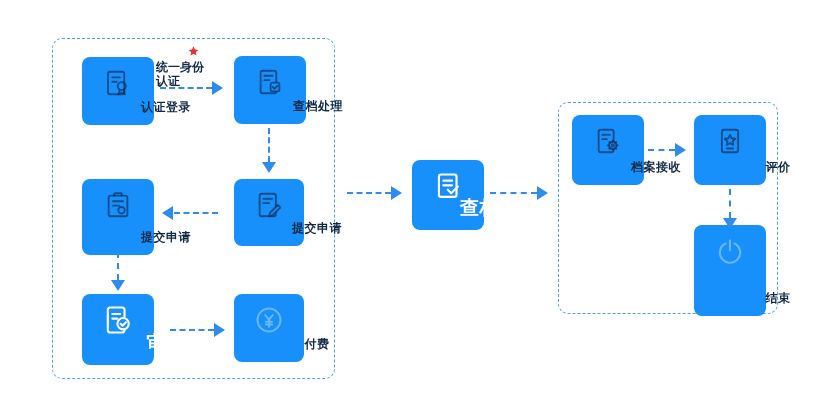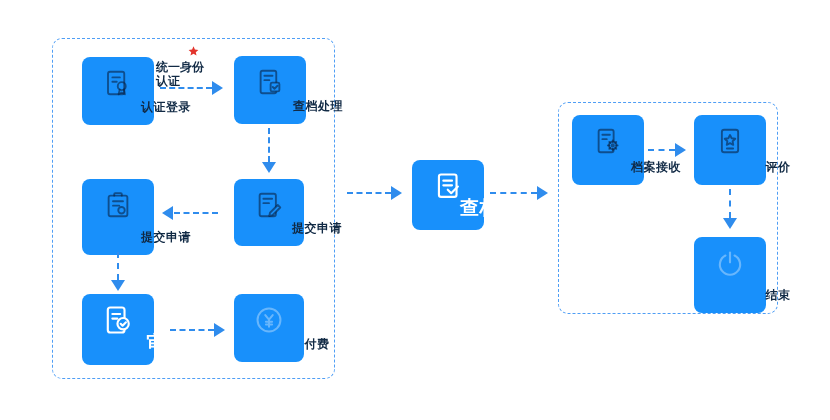--- a/index.html
+++ b/index.html
@@ -145,21 +145,21 @@
         <rect x="4.5" y="3" width="12" height="18" rx="1.6"></rect>
           <path d="M7.5 7h6M7.5 10.5h3.5"></path>
         <circle cx="15.8" cy="15.5" r="3" style="fill:var(--box-blue)"></circle>
           <circle cx="15.8" cy="15.5" r=".9"></circle>
         <path d="M15.8 11.6v1.2M15.8 18.2v1.2M11.9 15.5h1.2M18.5 15.5h1.2M13 12.7l.9.9M17.7 17.4l.9.9M18.6 12.7l-.9.9M13.9 17.4l-.9.9"></path>
       </svg>
       </span>
     <span class="node-label">档案接收</span>
   </div>
 
-  <div class="node light" style="left:694px;top:237px;width:72px;height:76px">
+  <div class="node light" style="left:694px;top:225px;width:72px;height:91px">
     <span class="node-icon">
       <svg viewBox="0 0 24 24" width="32" height="32" fill="none" stroke="currentColor" stroke-width="1.6" stroke-linecap="round" stroke-linejoin="round">
         <path d="M12 4.2v7.3"></path>
           <path d="M8.6 6.4a7.6 7.6 0 1 0 6.8 0"></path>
       </svg>
       </span>
     <span class="node-label">结束</span>
   </div>
 
   <div class="line-h" style="left:160px;top:87px;width:52px"></div>

